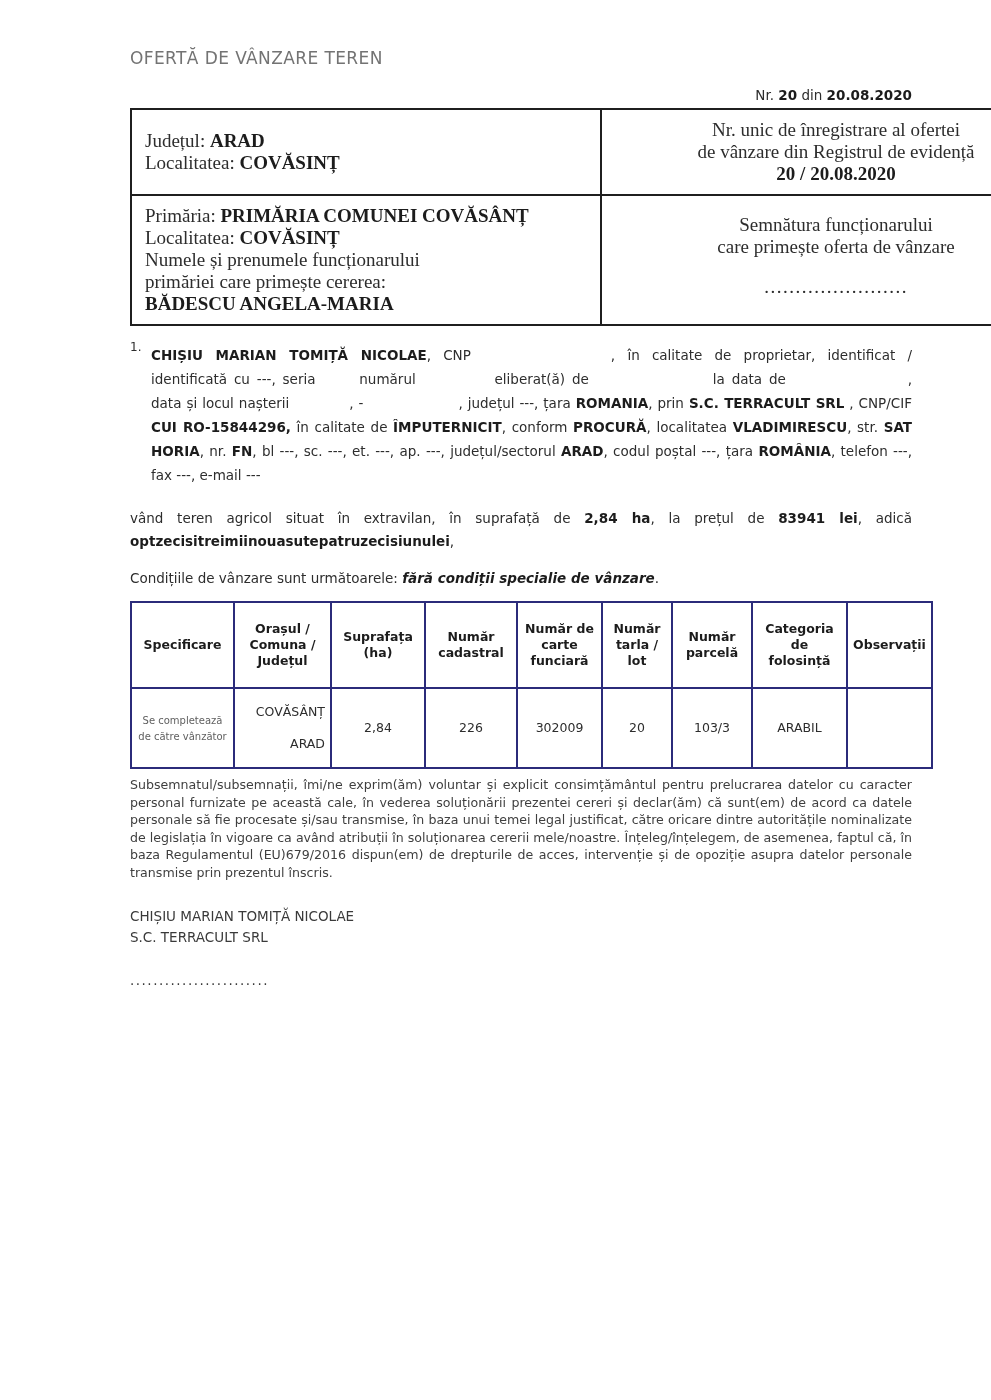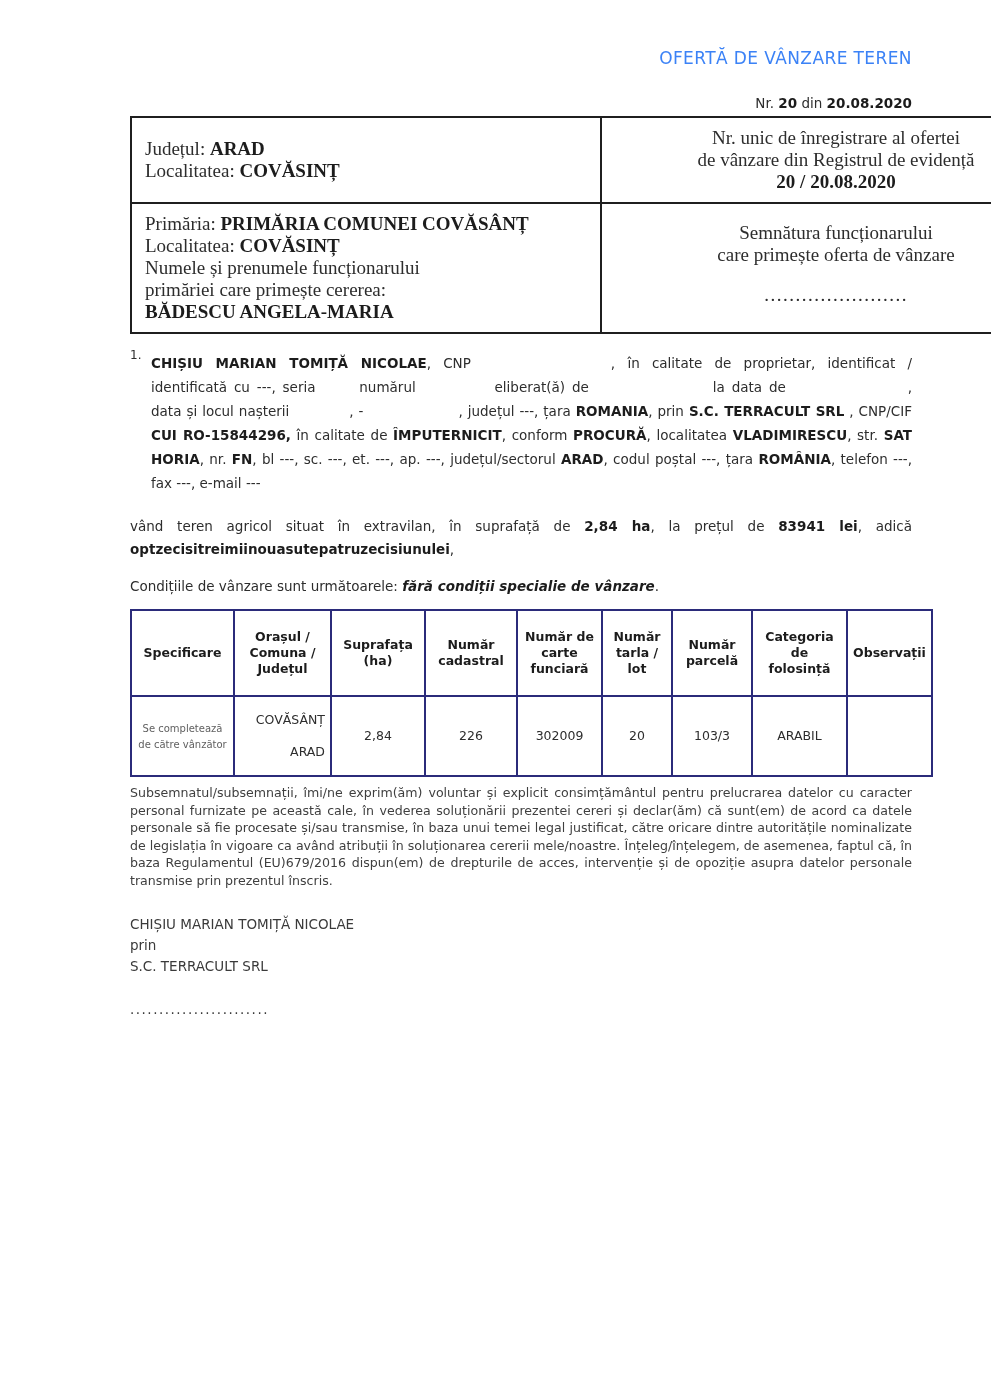--- a/index.html
+++ b/index.html
@@ -9,27 +9,27 @@
     background: #ffffff;
     font-family: "DejaVu Sans", "Liberation Sans", sans-serif;
     color: #2d2d2d;
   }
   .page { padding: 0 79px 0 130px; }
   b, .b { font-weight: bold; color: #1c1c1c; }
   .bi { font-weight: bold; font-style: italic; color: #1c1c1c; }
 
   .doc-title {
     margin-top: 48px;
-    text-align: right;
+    text-align: left;
     font-size: 17px;
     letter-spacing: .4px;
-    color: #3b82f6;
+    color: #737373;
   }
   .nr-line {
-    margin-top: 27px;
+    margin-top: 19px;
     margin-bottom: 5px;
     text-align: right;
     font-size: 13.5px;
     color: #2d2d2d;
   }
 
   
   table.head-tbl {
     width: 942px;
     border-collapse: collapse;
@@ -193,18 +193,17 @@
       <td>ARABIL</td>
       <td></td>
     </tr>
   </tbody>
     </table>
 
   <p class="consent">Subsemnatul/subsemnații, îmi/ne exprim(ăm) voluntar și explicit consimțământul pentru prelucrarea datelor cu caracter personal furnizate pe această cale, în vederea soluționării prezentei cereri și declar(ăm) că sunt(em) de acord ca datele personale să fie procesate și/sau transmise, în baza unui temei legal justificat, către oricare dintre autoritățile nominalizate de legislația în vigoare ca având atribuții în soluționarea cererii mele/noastre. Înțeleg/înțelegem, de asemenea, faptul că, în baza Regulamentul (EU)679/2016 dispun(em) de drepturile de acces, intervenție și de opoziție asupra datelor personale transmise prin prezentul înscris.</p>
 
   <div class="sig-block">
     <div>CHIȘIU MARIAN TOMIȚĂ NICOLAE</div>
-    <div>prin</div>
     <div>S.C. TERRACULT SRL</div>
   </div>
   <div class="sig-dots">........................</div>
 
 </div>
 
 </body></html>

